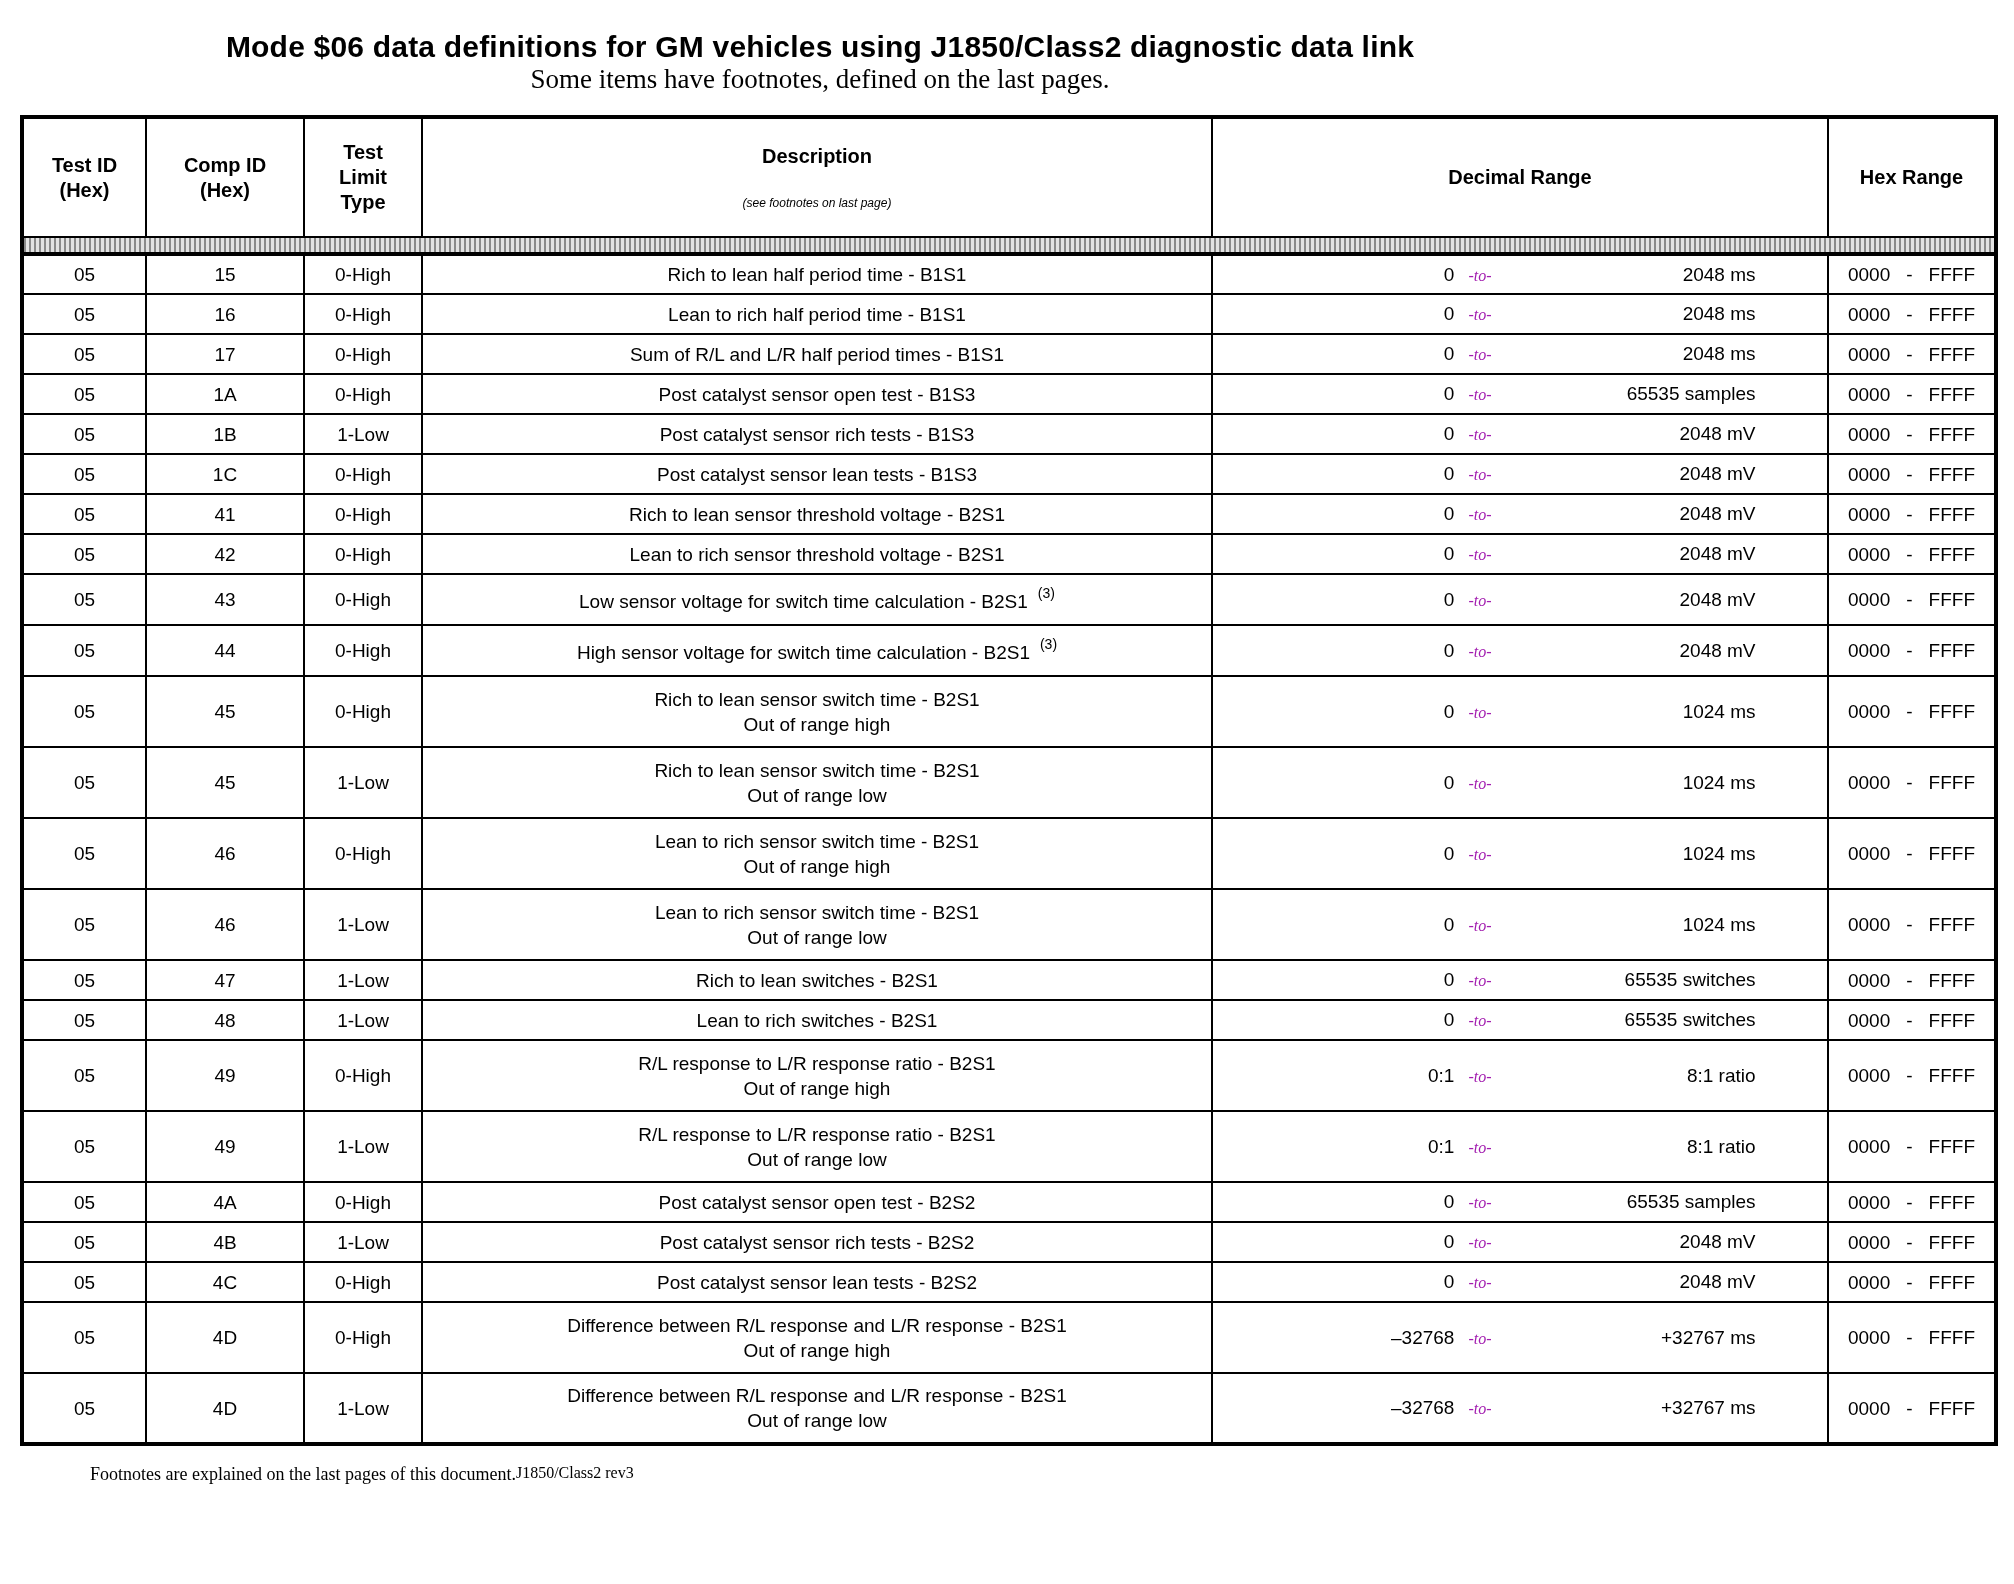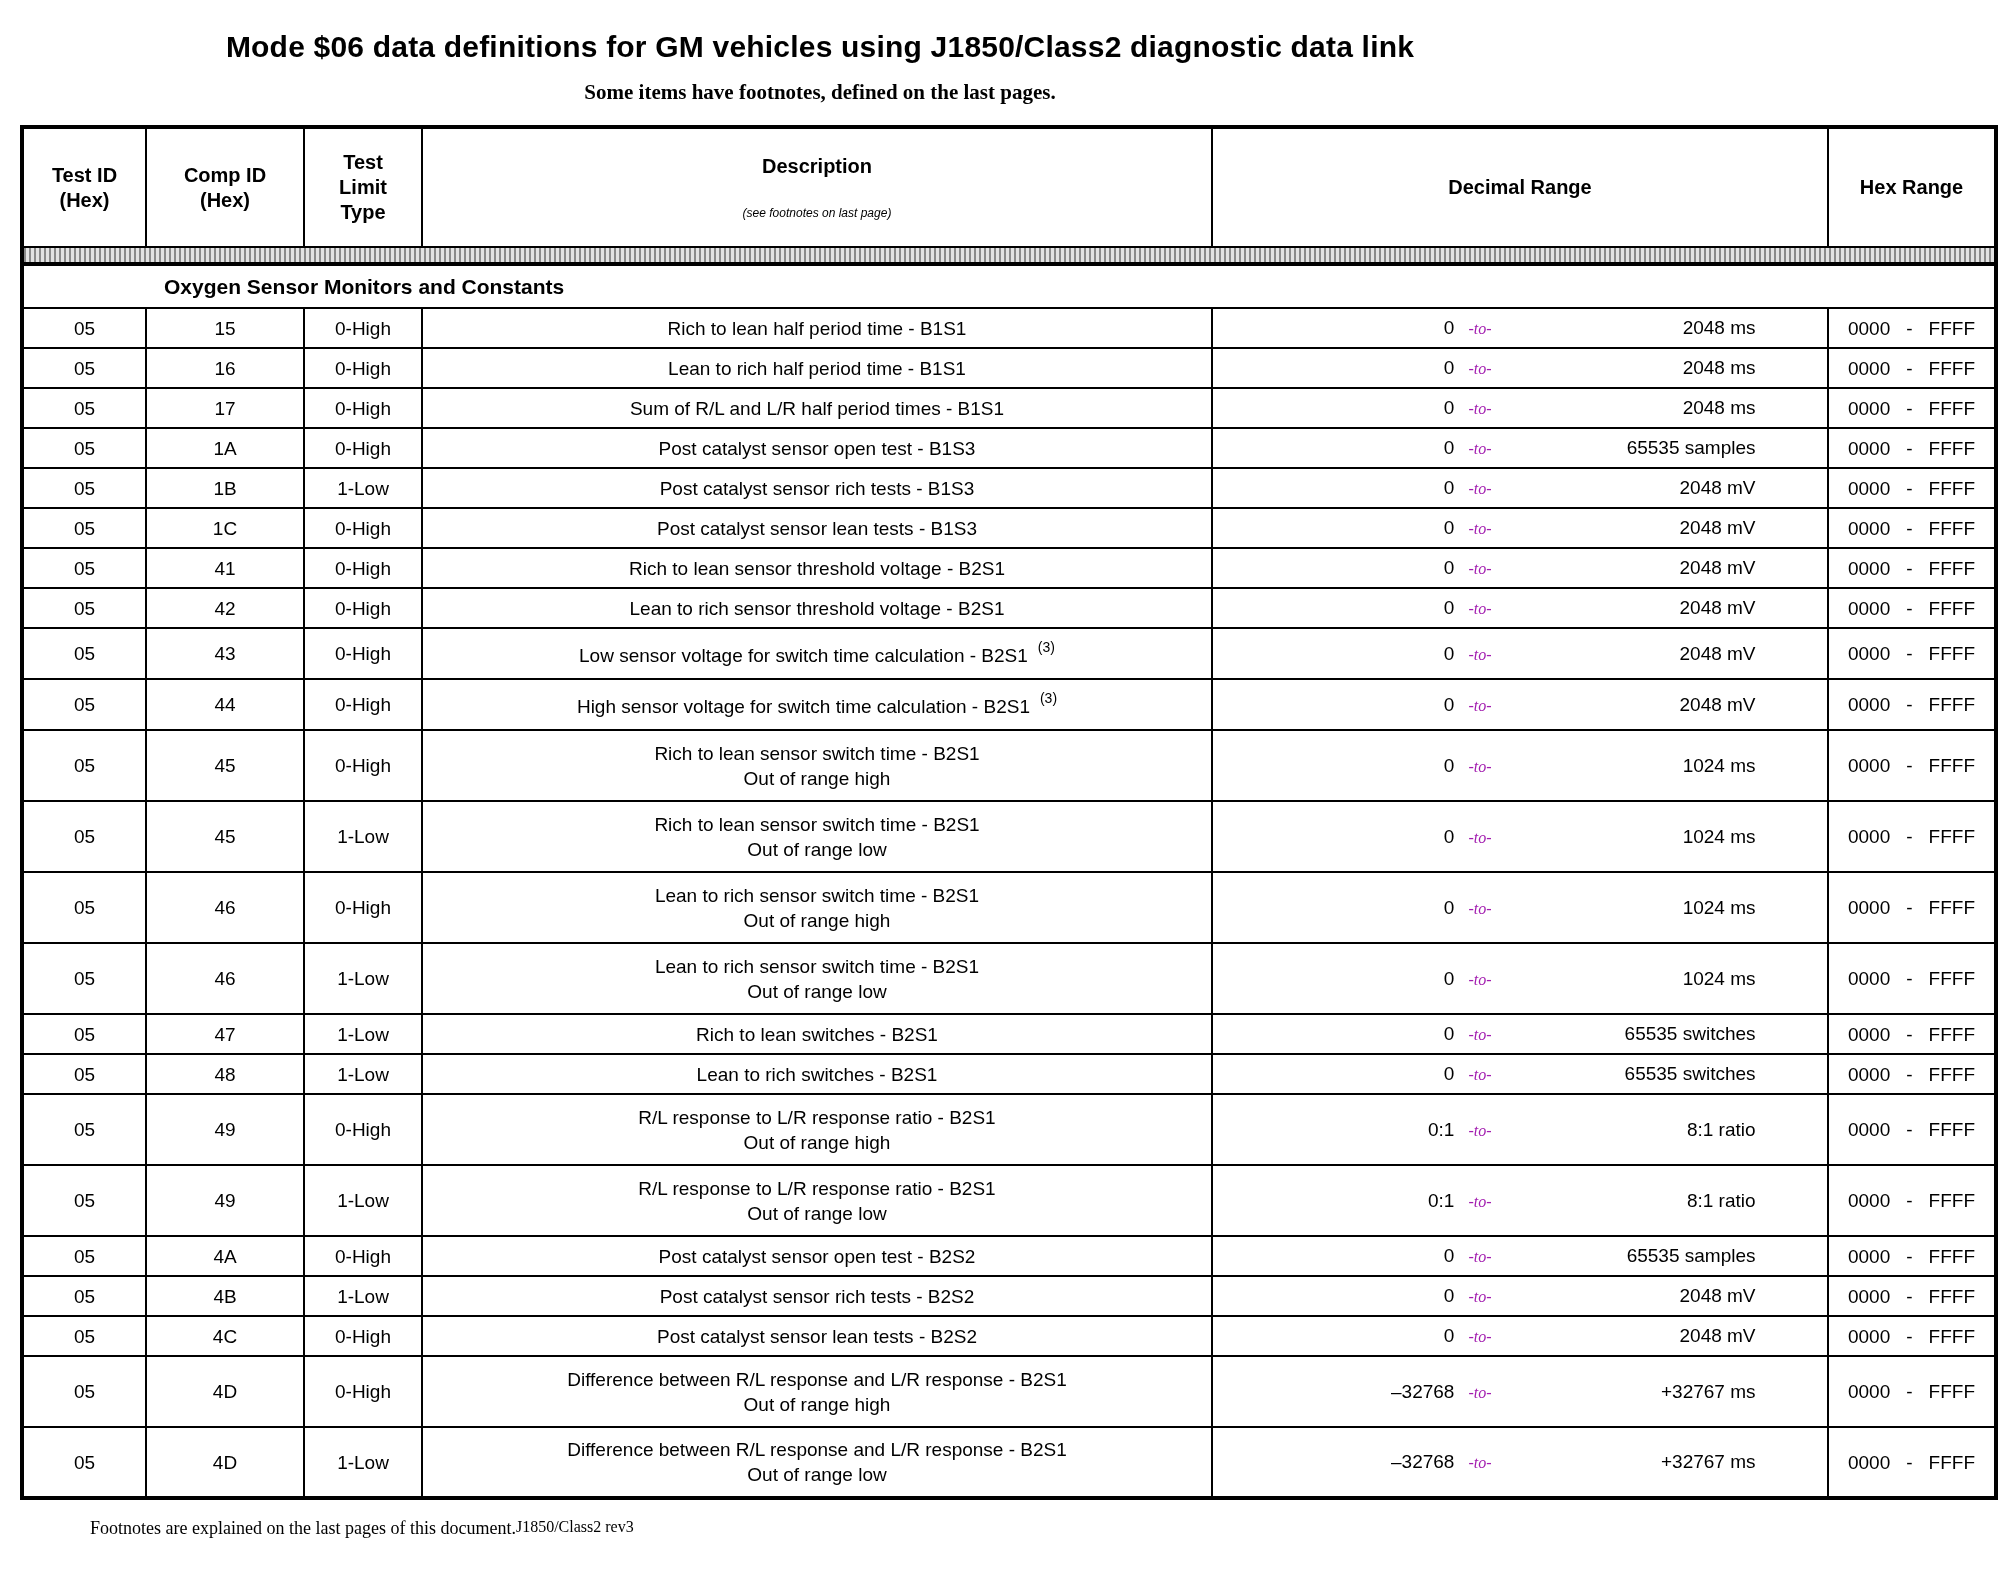--- a/index.html
+++ b/index.html
@@ -16,23 +16,22 @@
   .title {
     text-align: center;
     font-weight: bold;
     font-size: 30px;
     padding-top: 30px;
     letter-spacing: 0.2px;
   }
   .subtitle {
     text-align: center;
     font-family: "Liberation Serif", "DejaVu Serif", serif;
-    font-size: 21px;
-    margin-top: 16px;
-    font-weight: bold;
+    font-size: 27px;
+    margin-top: 0;
   }
 
   table.main {
     border-collapse: collapse;
     table-layout: fixed;
     width: 1974px;
     margin: 20px 0 0 20px;
     border: 4px solid #000;
   }
   th, td { border: 2px solid #000; padding: 0 4px; }
@@ -152,23 +151,20 @@
         <th>
           <div>Description</div>
           <div class="desc-head-note">(see footnotes on last page)</div>
         </th>
         <th>Decimal Range</th>
         <th>Hex Range</th>
       </tr>
       <tr class="hatch-row">
         <td colspan="6"></td>
       </tr>
-      <tr class="section-row">
-        <td colspan="6">Oxygen Sensor Monitors and Constants</td>
-      </tr>
     </thead>
     <tbody>
         <tr class="row-single">
     <td class="c-test">05</td>
     <td class="c-comp">15</td>
     <td class="c-limit">0-High</td>
     <td class="c-desc">
             <div class="desc-line">Rich to lean half period time - B1S1</div>
           </td>
     <td class="c-dec">

